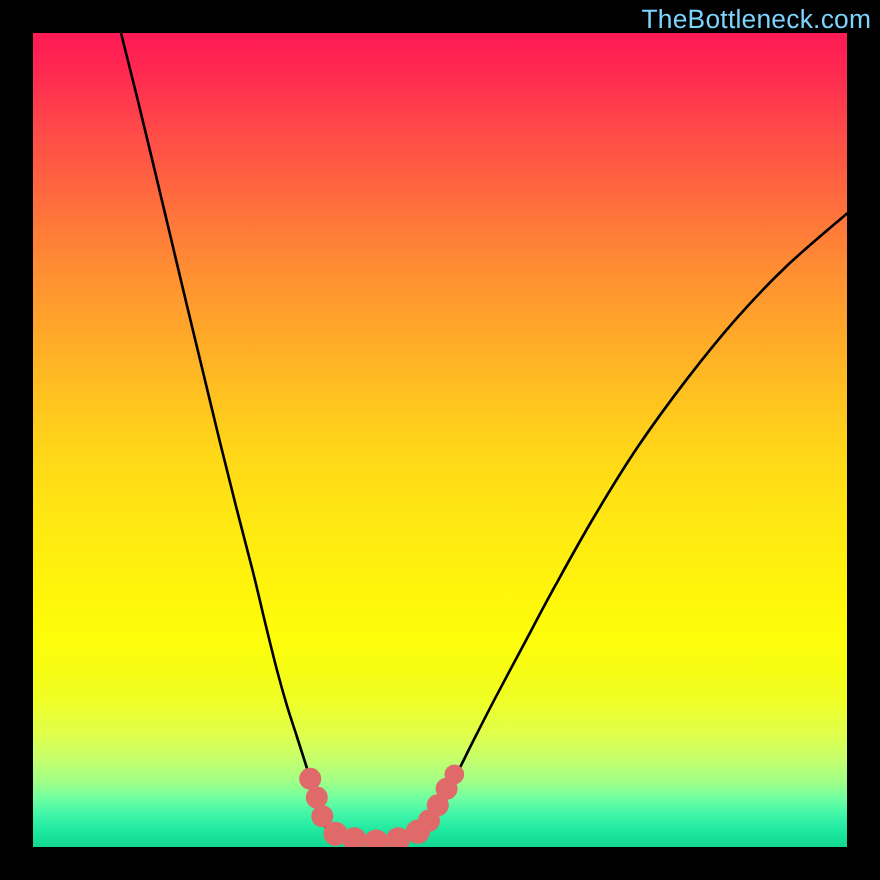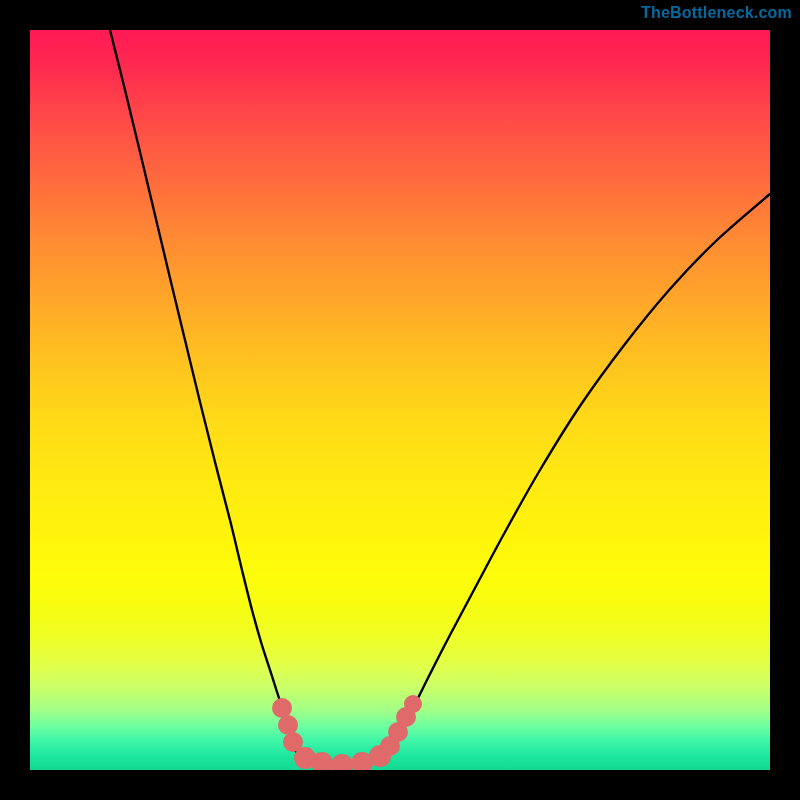--- a/index.html
+++ b/index.html
@@ -55,23 +55,23 @@
   svg.curve {
     position: absolute;
     inset: 0;
     width: 100%;
     height: 100%;
   }
   .watermark {
     position: absolute;
     top: 4px;
     right: 8px;
-    color: #0369a1;
-    font-size: 16px;
-    font-weight: 700;
+    color: #7dd3fc;
+    font-size: 24px;
+    font-weight: 400;
     letter-spacing: 0.2px;
     user-select: none;
   }
 </style>
 </head>
 <body>
 
 <div class="stage">
   <div class="watermark">TheBottleneck.com</div>
   <div class="plot">

